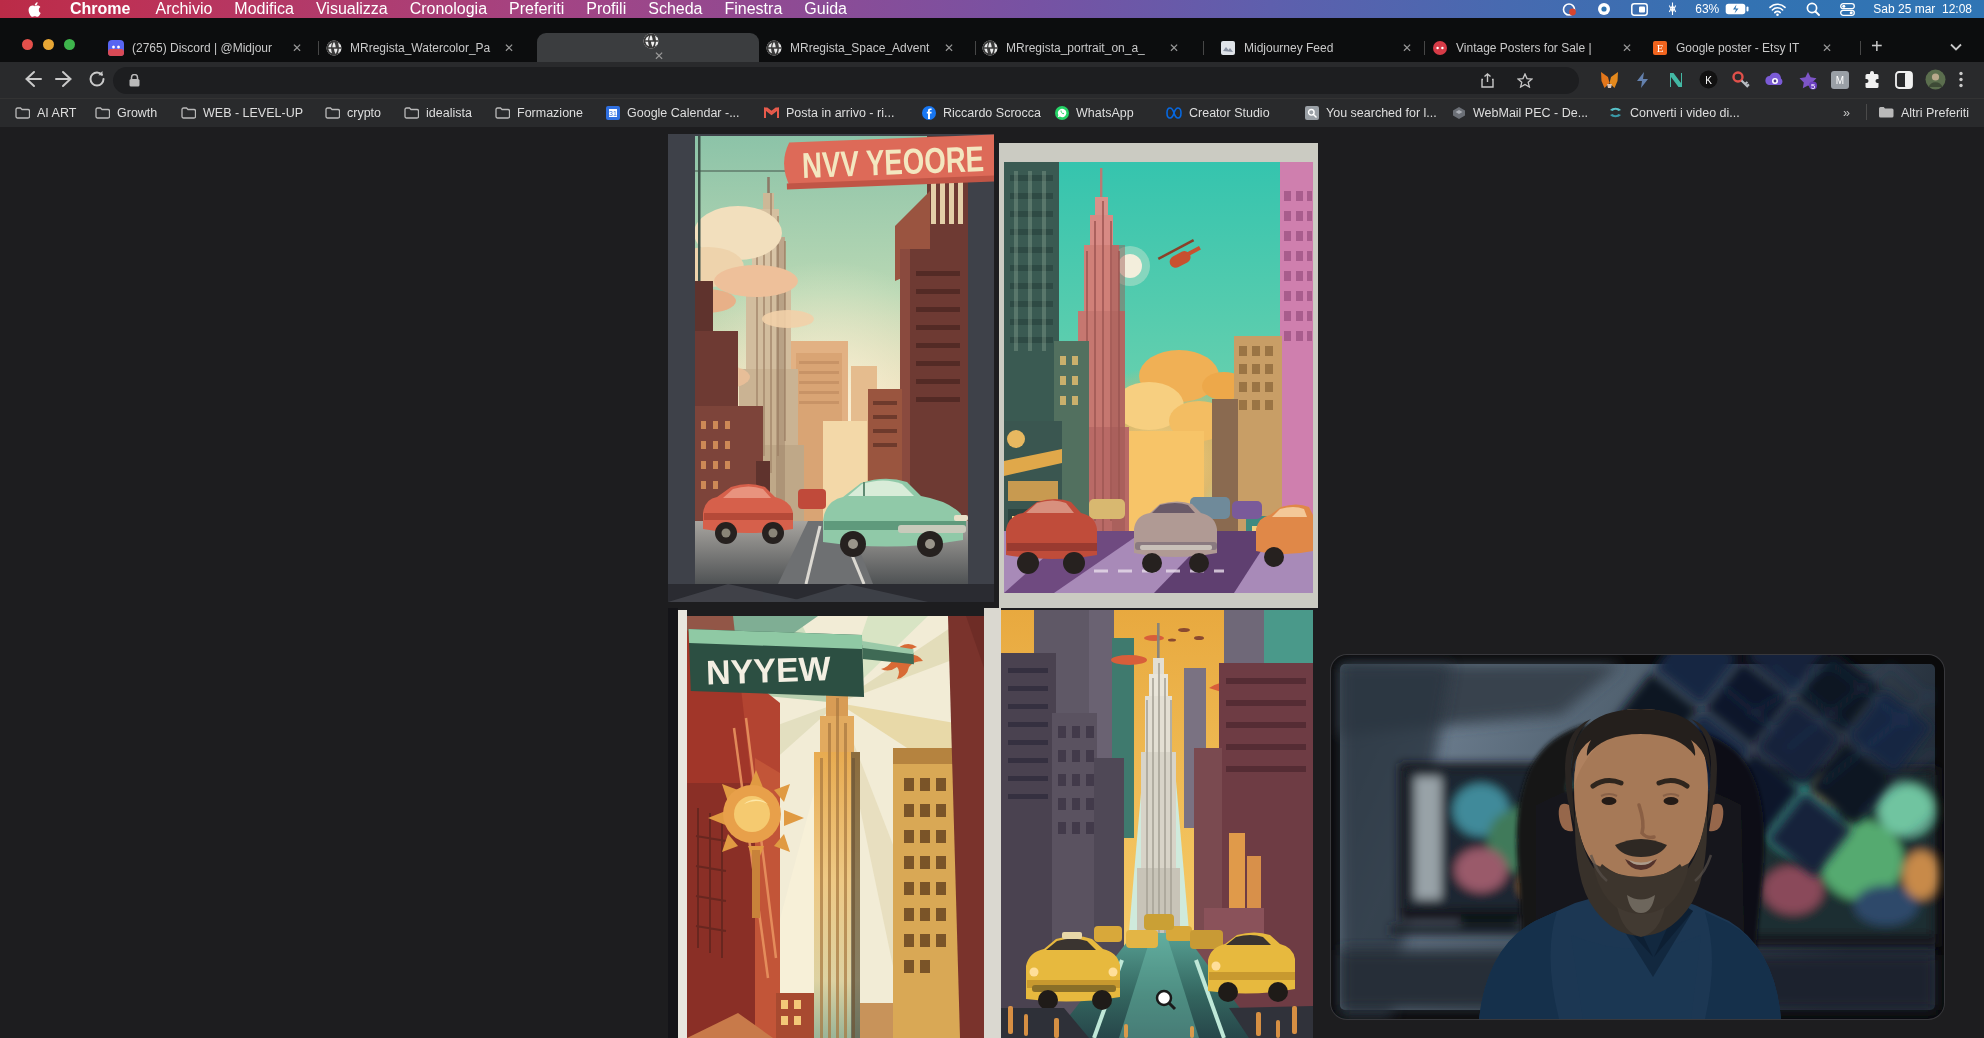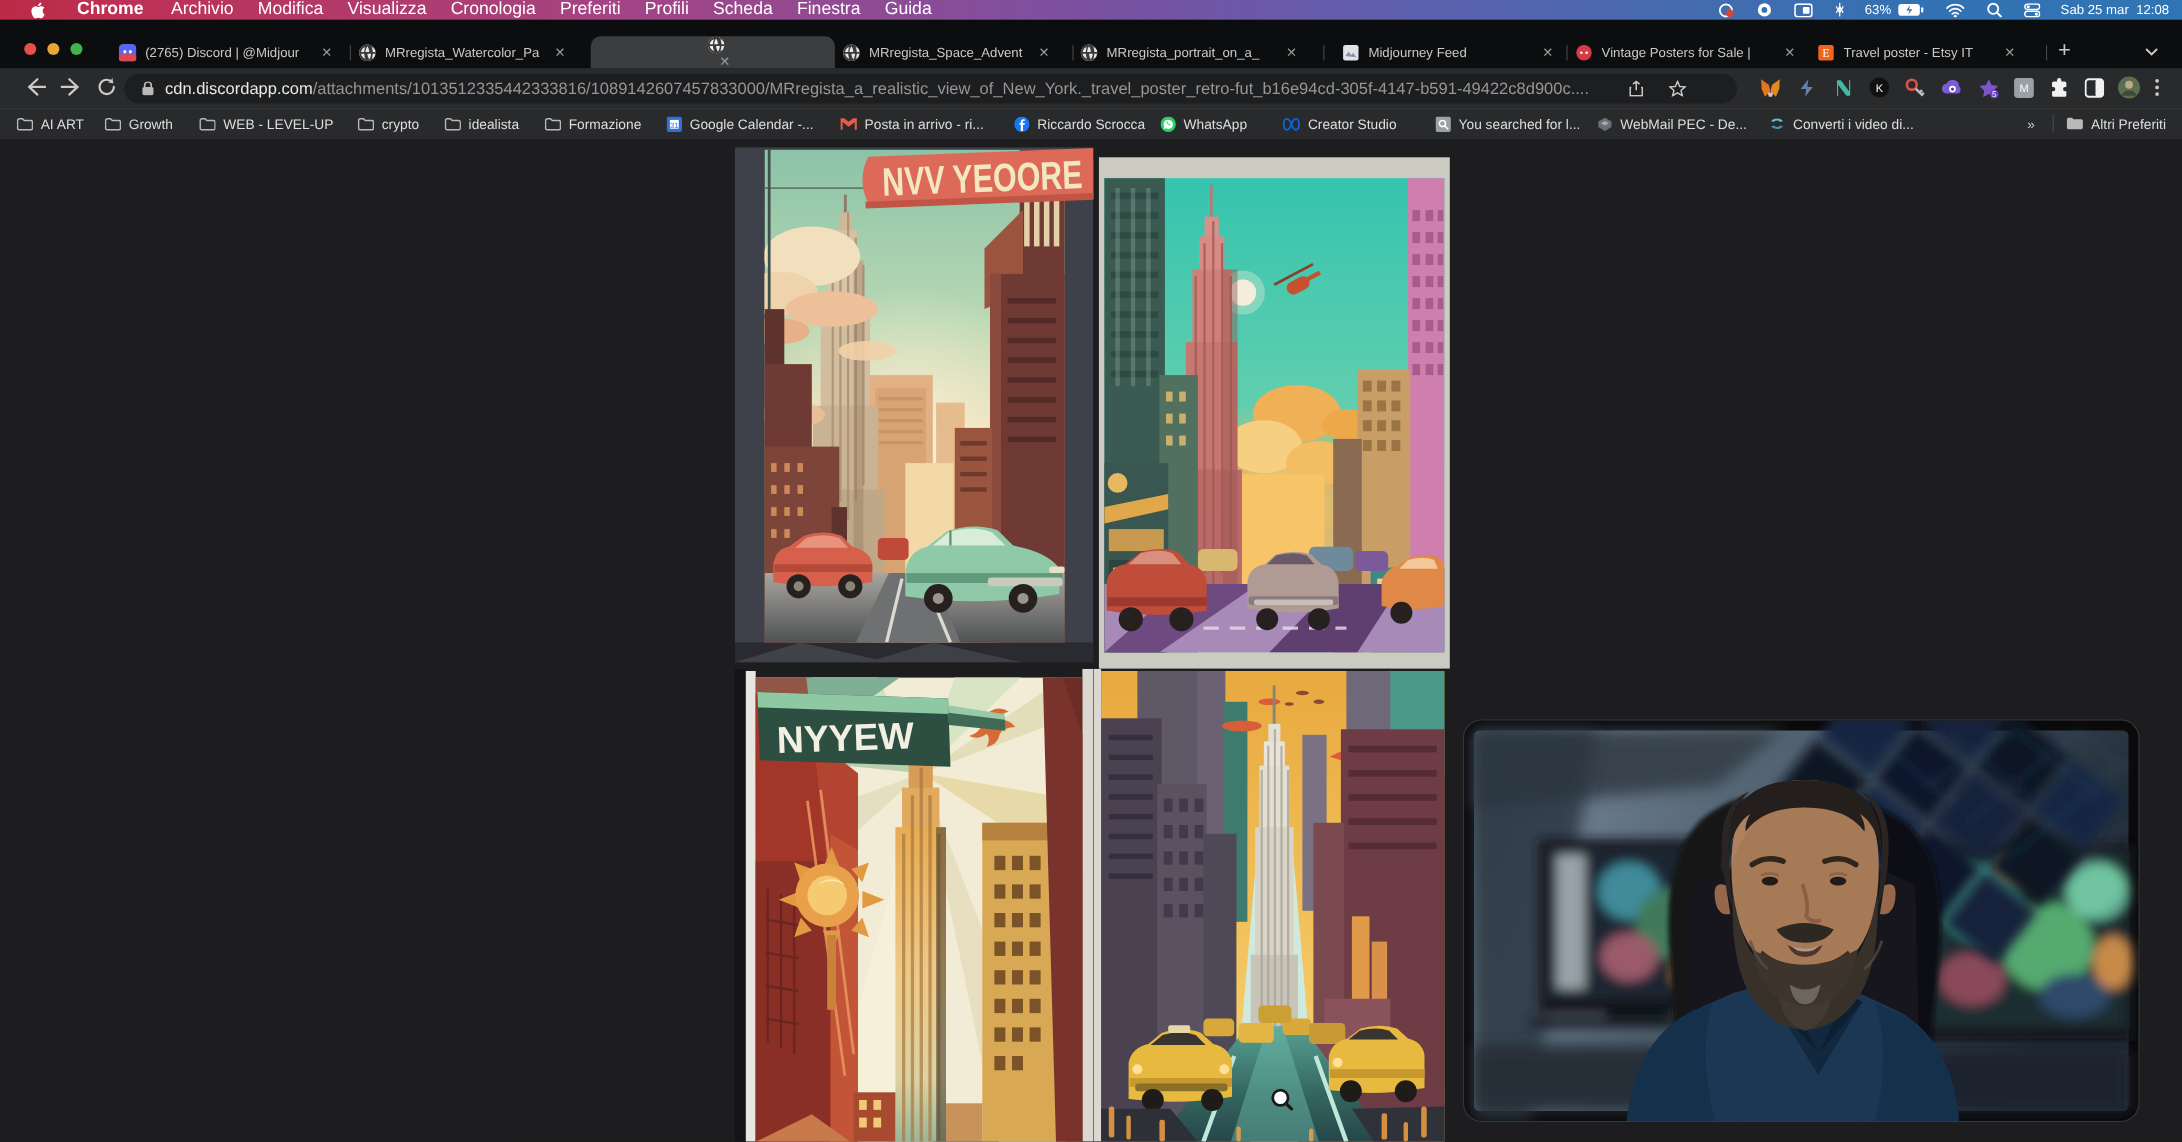--- a/index.html
+++ b/index.html
@@ -173,37 +173,36 @@
     <span class="title" style="width:158px;">Vintage Posters for Sale |</span>
     <span class="x">✕</span>
   </div>
   <div class="tabsep" style="left:1659px;"></div>
 
   <div class="tab" style="left:1652px; width:200px;">
     <svg class="favicon" viewBox="0 0 16 16">
         <rect x="1" y="1" width="14" height="14" rx="2" fill="#f1641e"></rect>
         <text x="8" y="12" font-size="11" font-family="Liberation Serif" fill="#fff" text-anchor="middle">E</text>
       </svg>
-    <span class="title" style="width:138px;">Travel poster - Etsy IT</span>
+    <span class="title" style="width:138px;">Google poster - Etsy IT</span>
     <span class="x">✕</span>
   </div>
   <div class="tabsep" style="left:1860px;"></div>
   <div class="abs" style="left:1871px; top:35px; color:#c9c9c9; font-size:20px; font-weight:300;">+</div>
   <svg class="abs" style="left:1950px; top:43px;" width="12" height="8" viewBox="0 0 12 8">
       <path d="M1 1.5L6 6.5L11 1.5" stroke="#c9c9c9" stroke-width="1.8" fill="none"></path>
     </svg>
 </div>
 
 <div id="toolbar" class="abs"></div>
 <div id="urlbar">
   <svg width="11" height="13" viewBox="0 0 11 13" style="margin-left:16px; flex:none;">
       <rect x="0.5" y="5" width="10" height="7.5" rx="1.5" fill="#b9b9b9"></rect>
       <path d="M2.5 5V3.5a3 3 0 016 0V5" stroke="#b9b9b9" stroke-width="1.5" fill="none"></path>
     </svg>
-  <div style="margin-left:10px; width:1350px; overflow:hidden; white-space:nowrap;"><span style="color:#e9e9e9;">cdn.discordapp.com</span><span style="color:#969696;">/attachments/1013512335442333816/1089142607457833000/MRregista_a_realistic_view_of_New_York._travel_poster_retro-fut_b16e94cd-305f-4147-b591-49422c8d900c....</span></div>
   <svg width="13" height="15" viewBox="0 0 13 15" style="position:absolute; right:85px; top:6px;">
       <path d="M6.5 1v8M3.5 3.5L6.5 1l3 2.5" stroke="#c8c8c8" stroke-width="1.4" fill="none"></path>
       <path d="M2 6.5H1v7.5h11V6.5h-1" stroke="#c8c8c8" stroke-width="1.4" fill="none"></path>
     </svg>
   <svg width="16" height="15" viewBox="0 0 16 15" style="position:absolute; right:46px; top:6px;">
       <path d="M8 1l2 4.6 5 .4-3.8 3.3L12.4 14 8 11.4 3.6 14l1.2-4.7L1 6l5-.4z" fill="none" stroke="#c8c8c8" stroke-width="1.3"></path>
     </svg>
 </div>
 <div id="navbtns">
   <svg class="abs" style="left:22px; top:70px;" width="20" height="18" viewBox="0 0 20 18">

